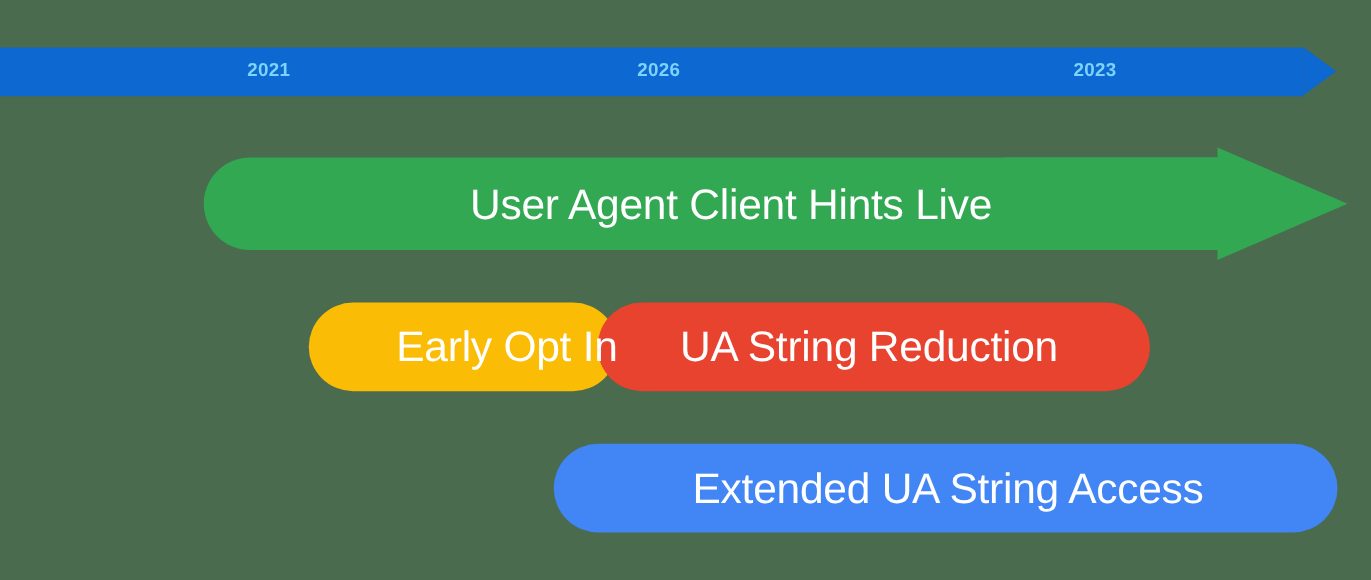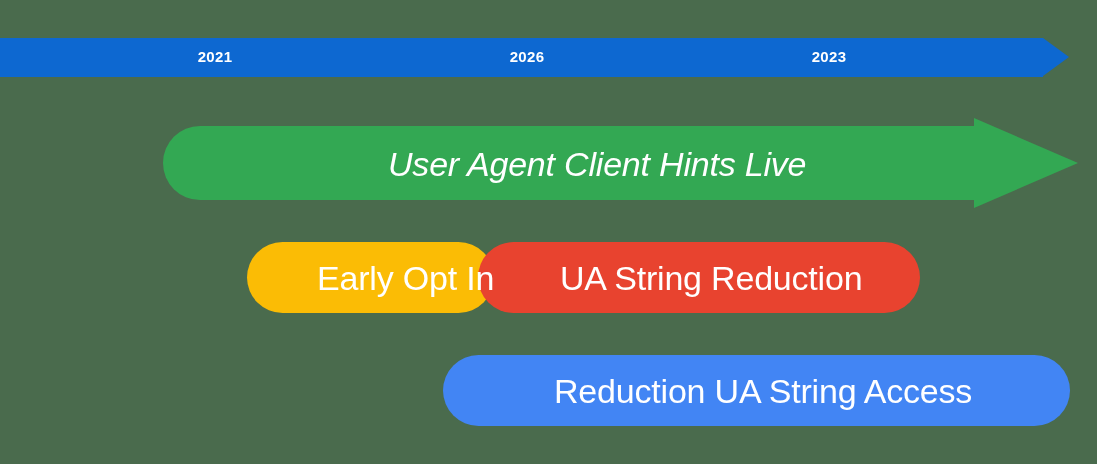--- a/index.html
+++ b/index.html
@@ -44,29 +44,29 @@
     height: 0;
     border-top: 19.5px solid transparent;
     border-bottom: 19.5px solid transparent;
     border-left: 26px solid #0d68d1;
   }
   .year {
     position: absolute;
     top: 47px;
     width: 90px;
     text-align: center;
-    color: #ffffff;
+    color: #7dd3fc;
     font-size: 15px;
     font-weight: bold;
     letter-spacing: 0.3px;
     line-height: 20px;
   }
   .year-0 { left: 170px; }
   .year-1 { left: 482px; }
-  .year-2 { left: 784px; text-align: center; }
+  .year-2 { left: 831px; text-align: center; }
 
   
   .bar-label {
     position: absolute;
     color: #ffffff;
     font-size: 34px;
     font-weight: 300;
     line-height: 1;
     white-space: nowrap;
     letter-spacing: -0.2px;
@@ -101,23 +101,22 @@
     position: absolute;
     left: 811px;
     top: 0;
     width: 0;
     height: 0;
     border-top: 45px solid transparent;
     border-bottom: 45px solid transparent;
     border-left: 104px solid #33a853;
   }
   .green-text {
-    left: 388px;
+    left: 376px;
     top: 147px;
-    font-style: italic;
   }
 
   
   .yellow-bar {
     position: absolute;
     left: 247px;
     top: 242px;
     width: 247px;
     height: 71px;
     background: #fbbc05;
@@ -131,21 +130,21 @@
     height: 71px;
     background: #e8432f;
     border-radius: 36px;
   }
   .yellow-text {
     left: 282px;
     top: 261px;
     margin-left: 35px;
   }
   .red-text {
-    left: 560px;
+    left: 544px;
     top: 261px;
     text-align: right;
   }
 
   
   .blue-bar {
     position: absolute;
     left: 443px;
     top: 355px;
     width: 627px;
@@ -177,15 +176,15 @@
     <div class="green-head"></div>
   </div>
   <div class="bar-label green-text">User Agent Client Hints Live</div>
 
   <div class="yellow-bar"></div>
   <div class="red-bar"></div>
   <div class="bar-label yellow-text">Early Opt In</div>
   <div class="bar-label red-text">UA String Reduction</div>
 
   <div class="blue-bar"></div>
-  <div class="bar-label blue-text">Reduction UA String Access</div>
+  <div class="bar-label blue-text">Extended UA String Access</div>
 
 </div>
 
 </body></html>

